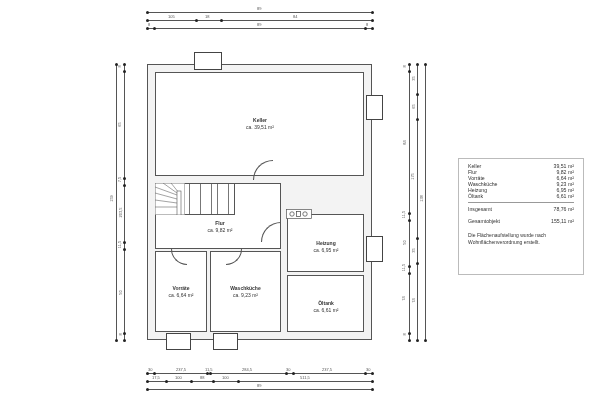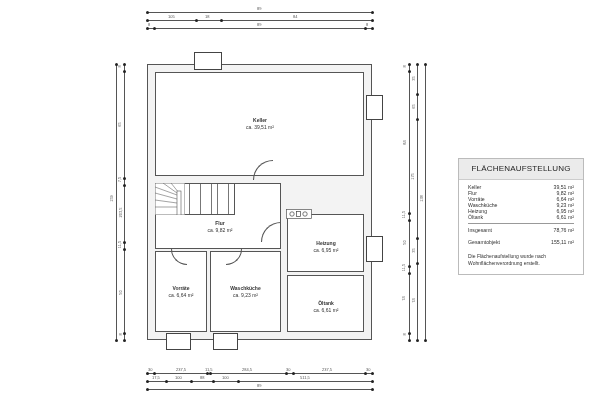--- a/index.html
+++ b/index.html
@@ -211,21 +211,20 @@
     <circle cx="19" cy="5" r="2.2" fill="none" stroke="#444" stroke-width="0.7"></circle>
   </svg>
 
   <div class="door-arc" style="left:253px;top:160px;width:20px;height:20px;border-radius:20px 0 0 0;border-right:none;border-bottom:none;"></div>
   <div class="door-arc" style="left:261px;top:222px;width:20px;height:20px;border-radius:20px 0 0 0;border-right:none;border-bottom:none;"></div>
   <div class="door-arc" style="left:171px;top:249px;width:16px;height:16px;border-radius:0 0 0 16px;border-top:none;border-right:none;"></div>
   <div class="door-arc" style="left:226px;top:249px;width:16px;height:16px;border-radius:0 0 16px 0;border-top:none;border-left:none;"></div>
 </div>
 
 <div class="table">
-  <div class="thead">FLÄCHENAUFSTELLUNG</div>
   <div style="height:4px;"></div>
   <div class="trow">
       <span>Keller</span>
       <span>39,51 m²</span>
     </div>
   <div class="trow">
       <span>Flur</span>
       <span>9,82 m²</span>
     </div>
   <div class="trow">

